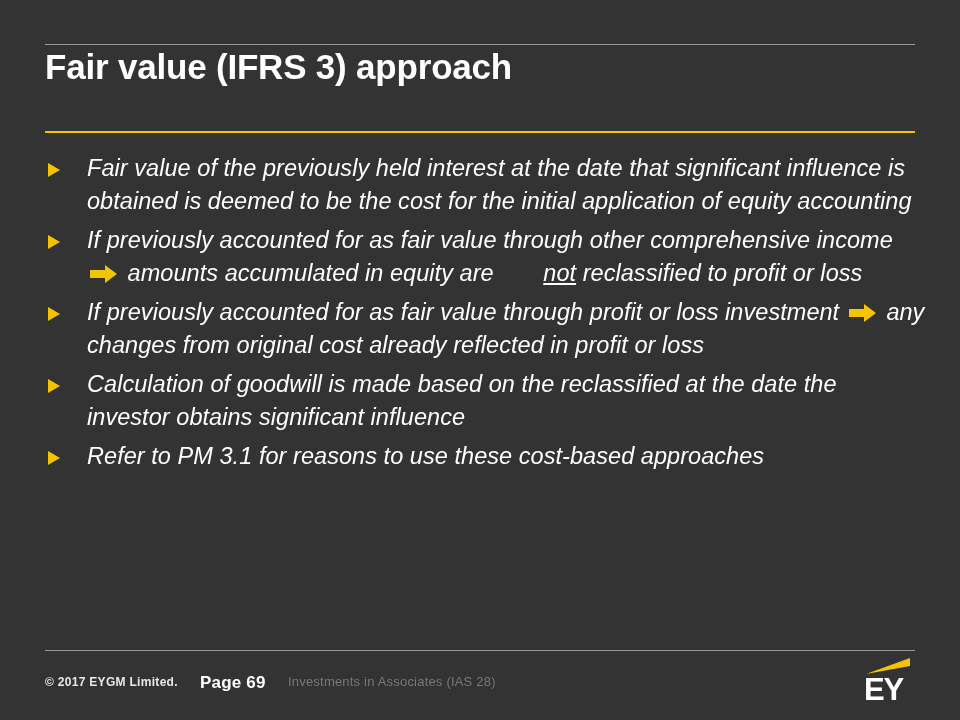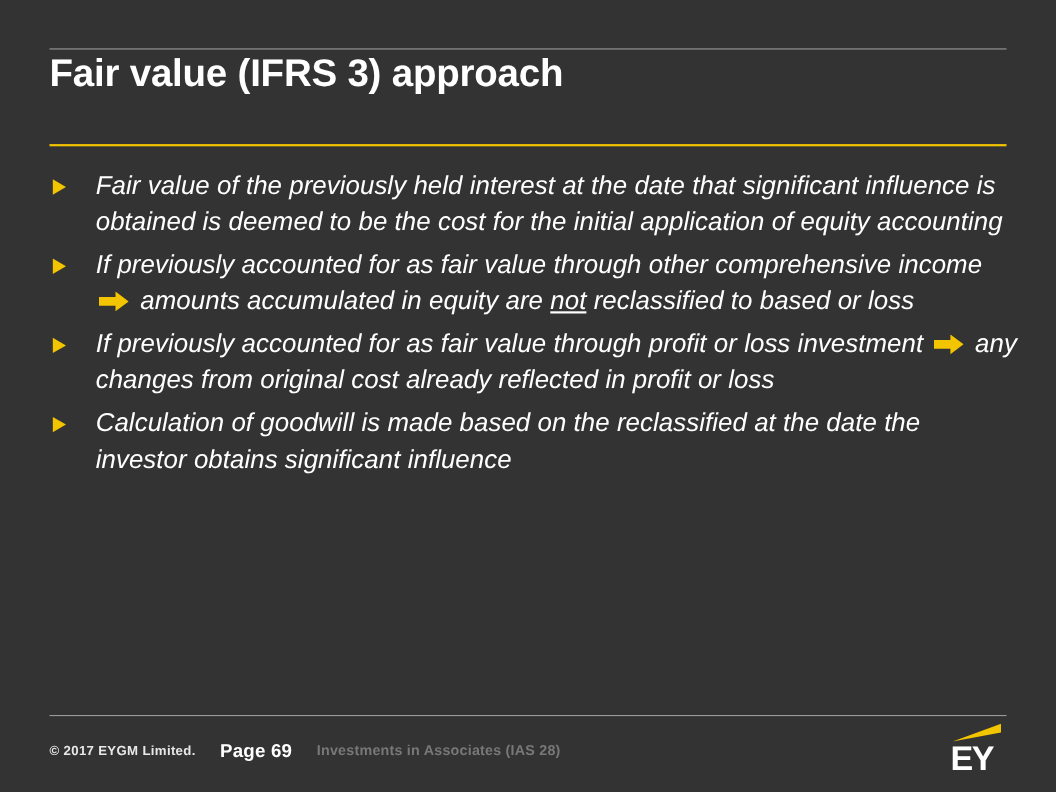--- a/index.html
+++ b/index.html
@@ -78,20 +78,21 @@
     top: 11px;
     width: 0;
     height: 0;
     border-left: 12px solid #f2c500;
     border-top: 7.5px solid transparent;
     border-bottom: 7.5px solid transparent;
   }
   .bullet u {
     text-decoration: underline;
     text-underline-offset: 2px;
+    margin-left: 43px;
   }
 
   
   .blockarrow {
     display: inline-block;
     width: 27px;
     height: 18px;
     vertical-align: -2px;
     margin: 0 4px 0 3px;
     position: relative;
@@ -125,21 +126,21 @@
     font-weight: bold;
     color: #ffffff;
     letter-spacing: 0.2px;
     white-space: nowrap;
   }
   .deck-title {
     position: absolute;
     left: 288px;
     top: 674px;
     font-size: 13px;
-    font-weight: bold;
+    font-weight: normal;
     color: #787878;
     letter-spacing: 0.2px;
     white-space: nowrap;
   }
 
   
   .ey-logo {
     position: absolute;
     left: 864px;
     top: 657px;
@@ -167,25 +168,26 @@
   <div class="top-rule"></div>
 
   <div class="title">Fair value (IFRS 3) approach</div>
 
   <div class="gold-rule"></div>
 
   <div class="body" id="bullet-list">
       <div class="bullet"><span class="tri"></span><span>Fair value of the previously held interest at the date that significant influence is obtained is deemed to be the cost for the initial application of equity accounting</span></div>
       <div class="bullet"><span class="tri"></span><span>If previously accounted for as fair value through other comprehensive income </span><span class="blockarrow"><svg width="27" height="18" viewBox="0 0 27 18">
             <polygon points="0,5 15,5 15,0 27,9 15,18 15,13 0,13" fill="#f2c500"></polygon>
-          </svg></span><span> amounts accumulated in equity are </span><u>not</u><span> reclassified to based or loss</span></div>
+          </svg></span><span> amounts accumulated in equity are </span><u>not</u><span> reclassified to profit or loss</span></div>
       <div class="bullet"><span class="tri"></span><span>If previously accounted for as fair value through profit or loss investment </span><span class="blockarrow"><svg width="27" height="18" viewBox="0 0 27 18">
             <polygon points="0,5 15,5 15,0 27,9 15,18 15,13 0,13" fill="#f2c500"></polygon>
           </svg></span><span> any changes from original cost already reflected in profit or loss</span></div>
       <div class="bullet"><span class="tri"></span><span>Calculation of goodwill is made based on the reclassified at the date the investor obtains significant influence</span></div>
+      <div class="bullet"><span class="tri"></span><span>Refer to PM 3.1 for reasons to use these cost-based approaches</span></div>
     </div>
 
   <div class="footer-rule"></div>
 
   <div class="copyright">© 2017  EYGM  Limited.</div>
   <div class="pagenum">Page 69</div>
   <div class="deck-title">Investments in Associates  (IAS 28)</div>
 
   <div class="ey-logo">
     <span class="ey-wedge">

